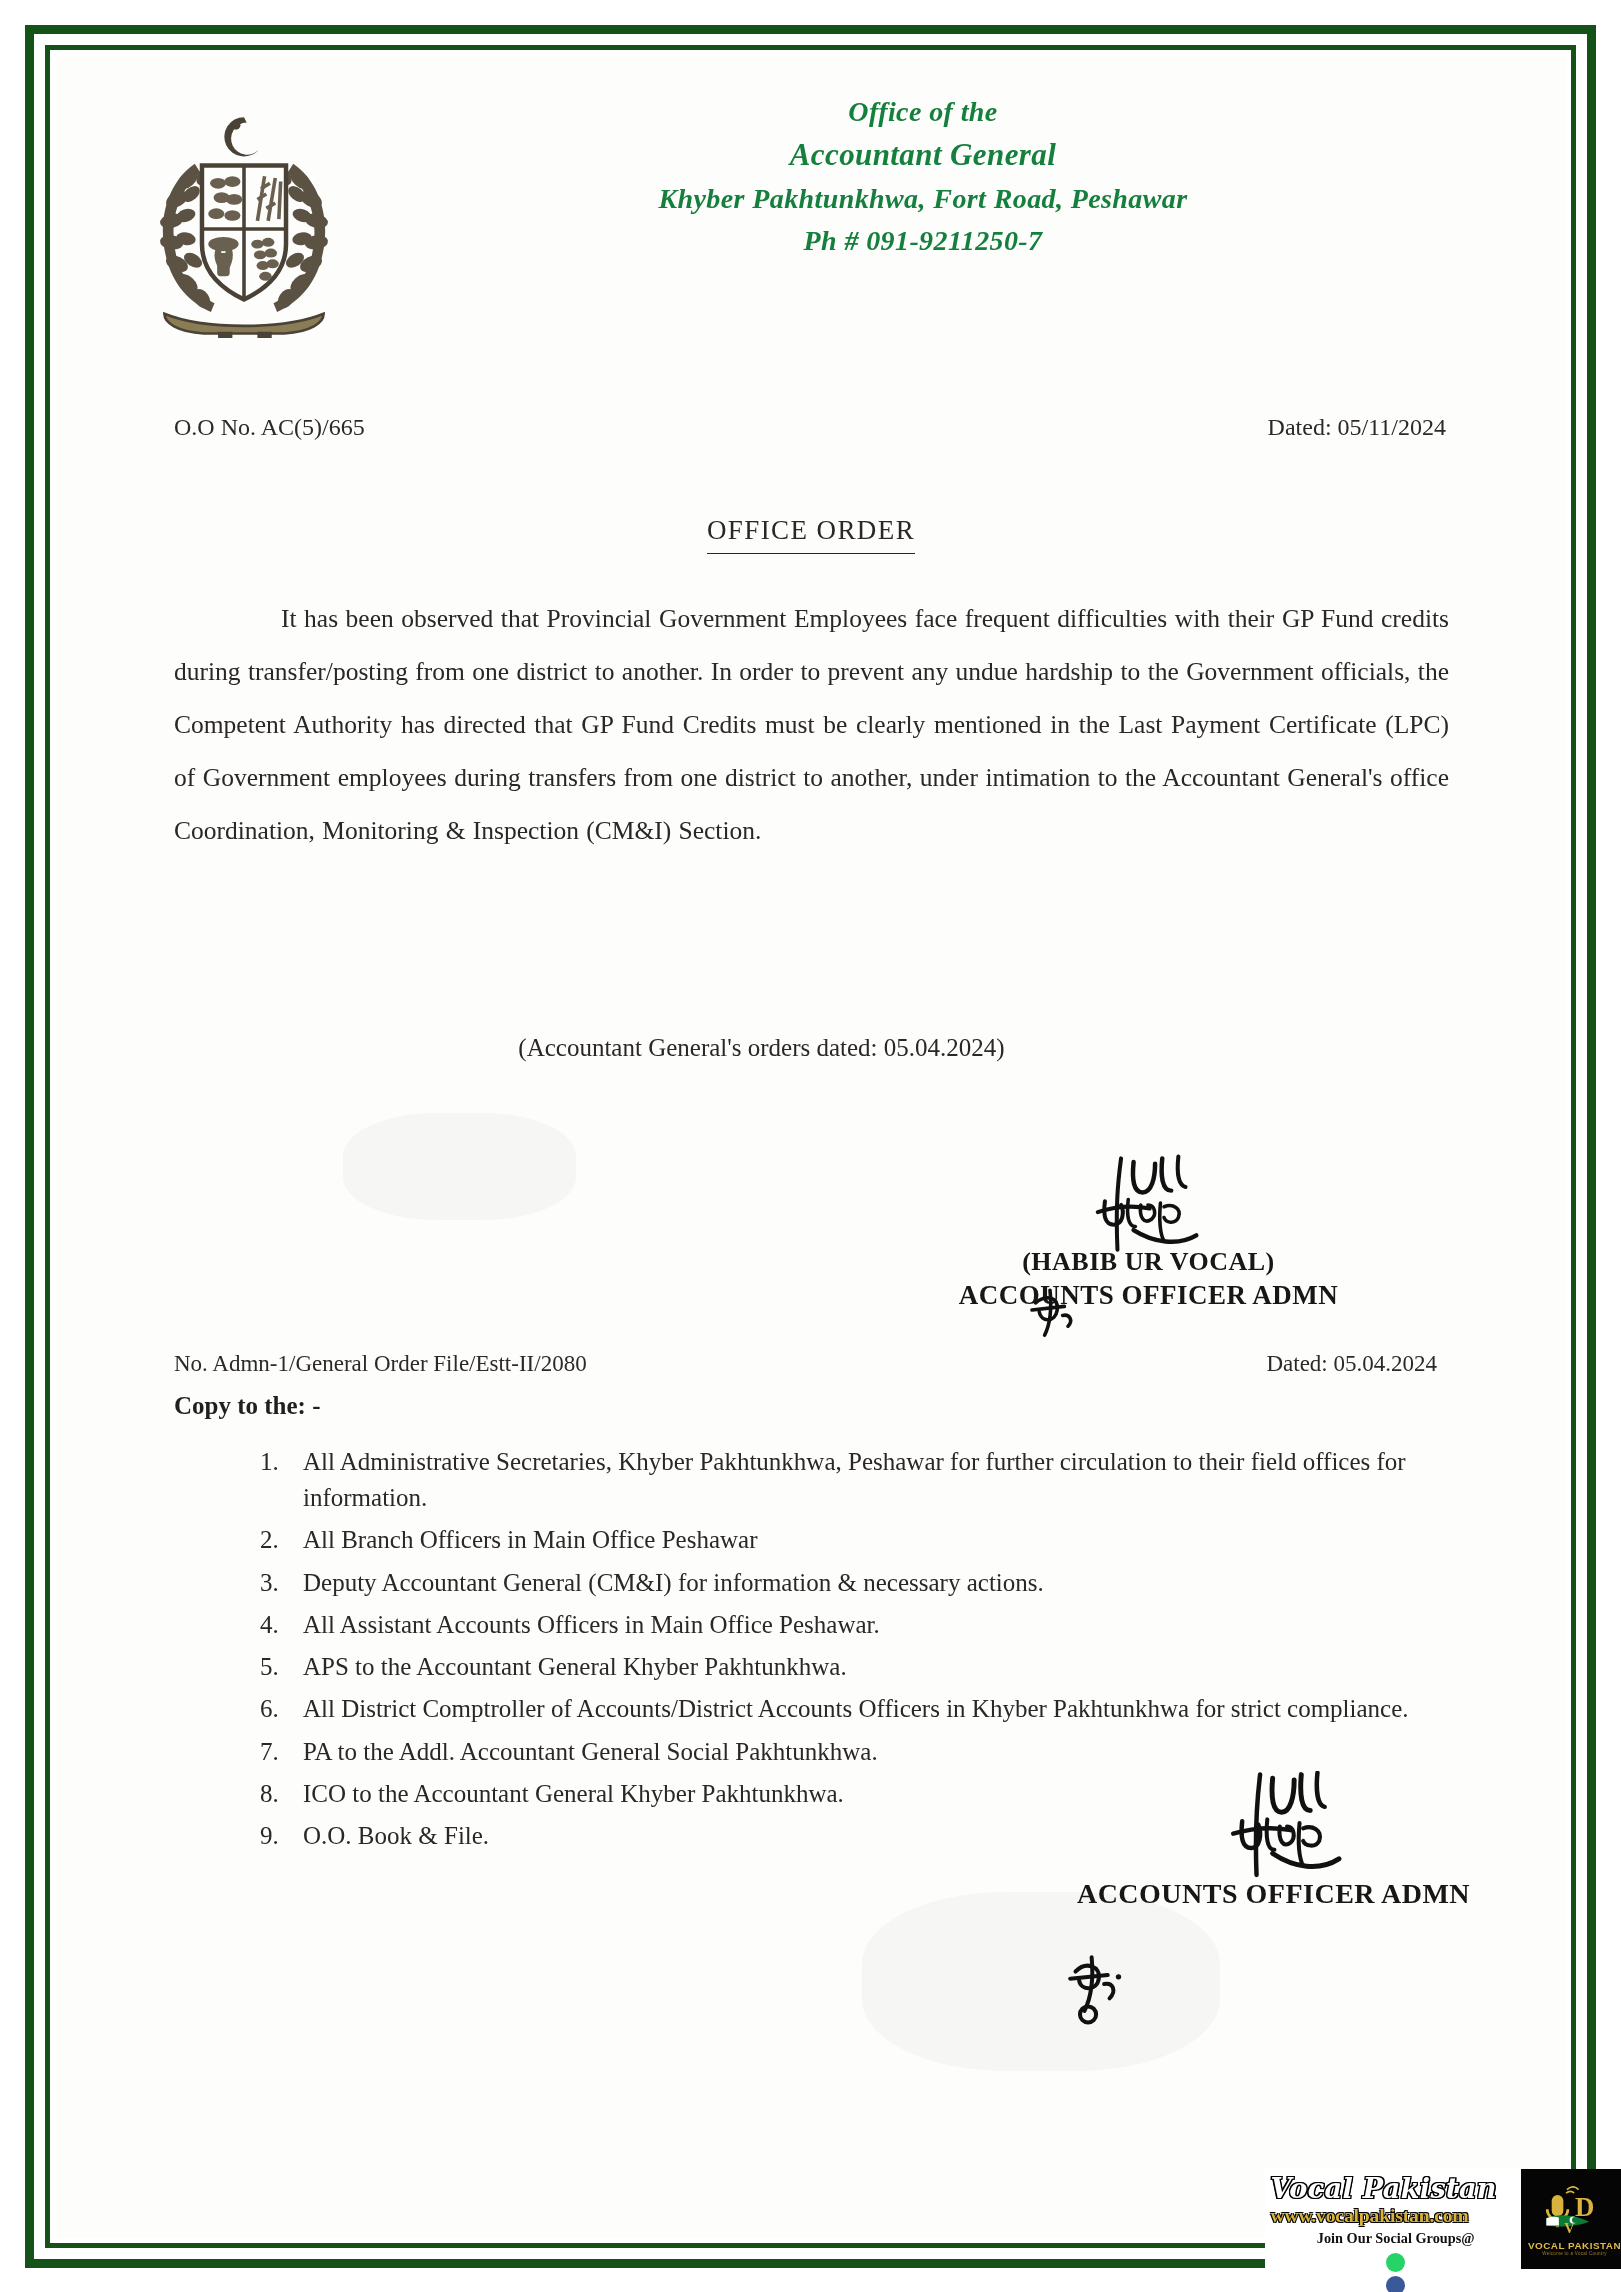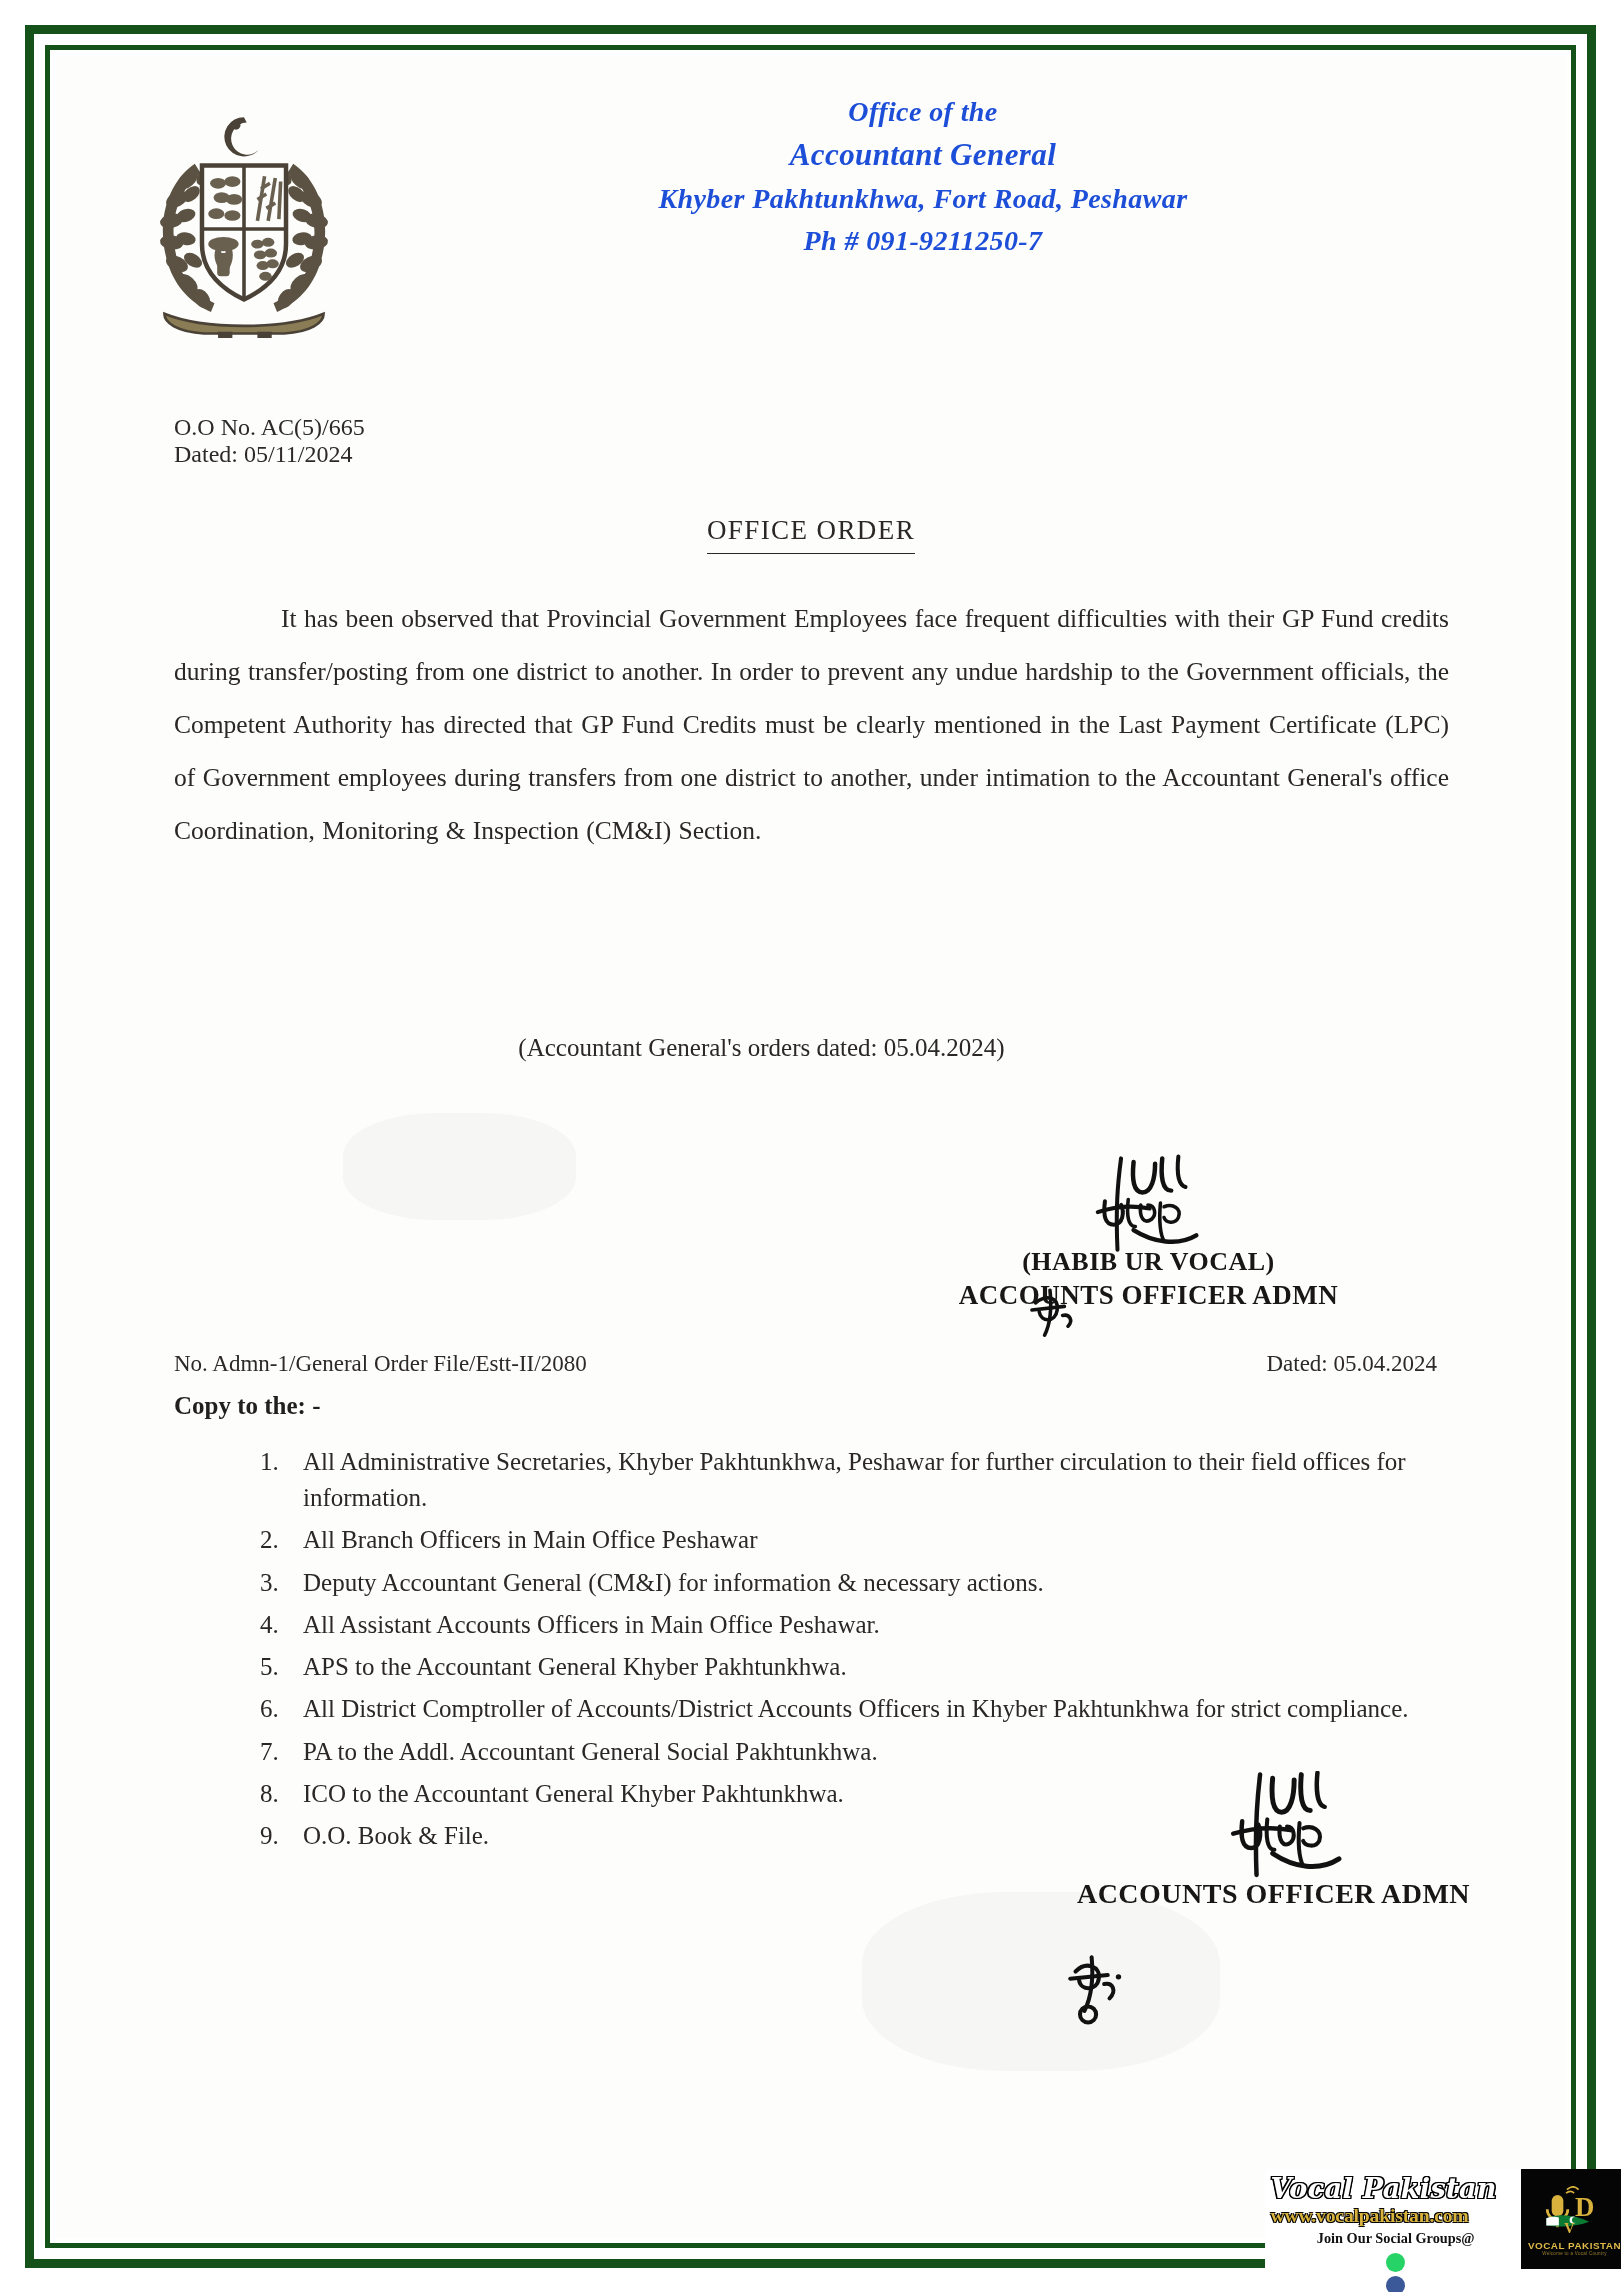--- a/index.html
+++ b/index.html
@@ -59,38 +59,37 @@
   }
 
   .emblem { width: 224px; height: 228px; display: block; }
 
   .office-head {
     flex: 1;
     padding-right: 152px;
     text-align: center;
     font-style: italic;
     font-weight: bold;
-    color: #1d4ed8;
+    color: #15803d;
     letter-spacing: 0.4px;
   }
   .office-head .l1 { font-size: 28px; line-height: 1.45; }
   .office-head .l2 { font-size: 31px; line-height: 1.45; }
   .office-head .l3 { font-size: 28px; line-height: 1.5; }
   .office-head .l4 { font-size: 28px; line-height: 1.5; }
 
   
   .refline {
     position: absolute;
     left: 118px; top: 358px;
     width: 1272px;
     display: flex;
     justify-content: space-between;
     font-size: 24px;
     color: #2c2927;
-    flex-direction: column;
   }
 
   
   .order-title {
     position: absolute;
     left: 0; top: 459px;
     width: 100%;
     text-align: center;
   }
   .order-title span {

